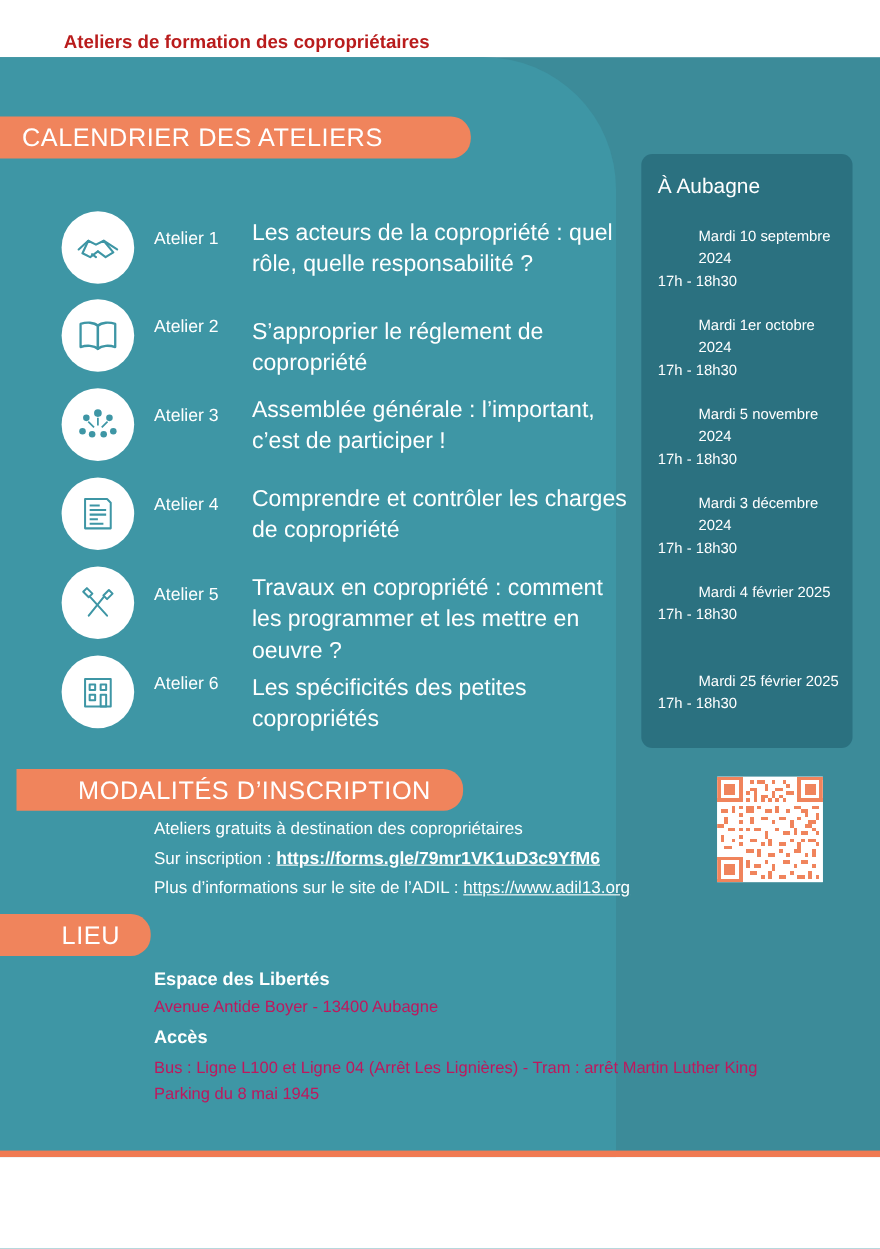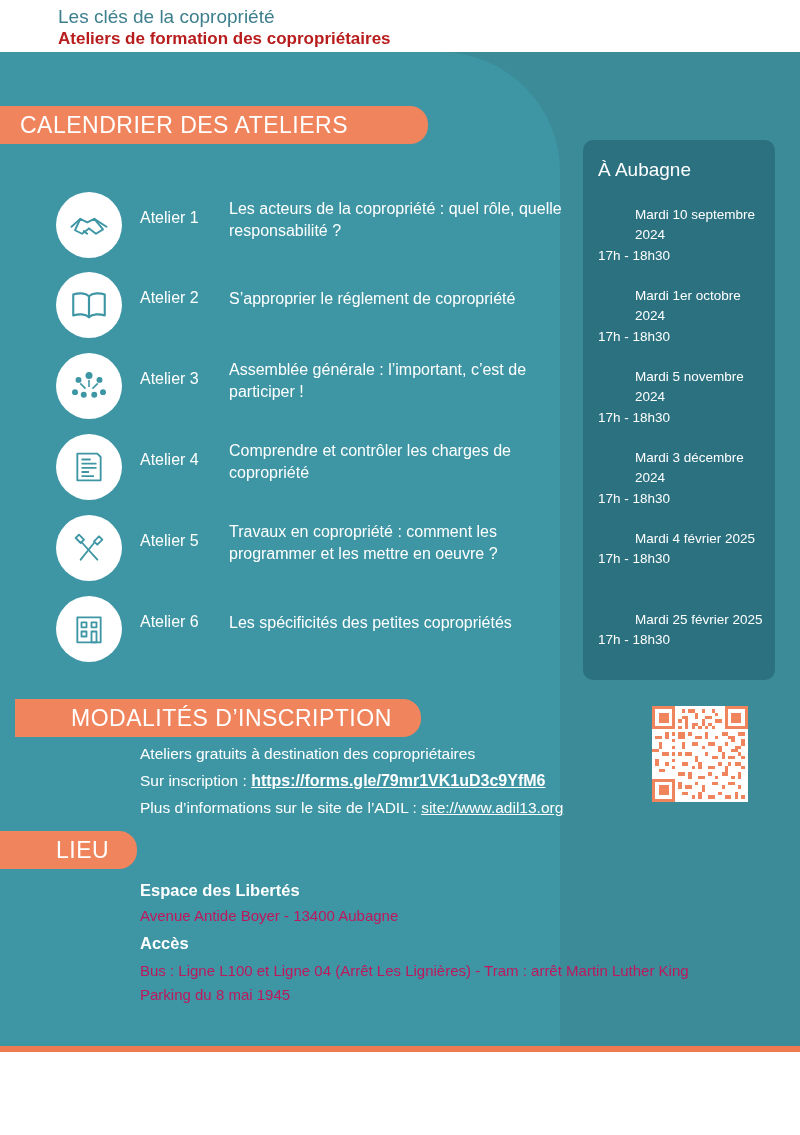--- a/index.html
+++ b/index.html
@@ -65,21 +65,21 @@
     width: 66px; height: 66px; border-radius: 50%;
     background: #ffffff;
     display: flex; align-items: center; justify-content: center;
   }
   .wk-num {
     position: absolute; left: 140px;
     font-size: 16px; color: #ffffff;
   }
   .wk-title {
     position: absolute; left: 229px; width: 345px;
-    font-size: 16px; color: #ffffff; line-height: 1.35;
+    font-size: 21px; color: #ffffff; line-height: 1.35;
   }
 
   
   .dates-panel {
     position: absolute; left: 583px; top: 140px; width: 192px; height: 540px;
     background: #2b7180;
     border-radius: 10px;
   }
   .dates-city {
     position: absolute; left: 598px; top: 159px;
@@ -100,21 +100,20 @@
   }
 
   
   .lieu-strong { position: absolute; left: 140px; font-size: 16.5px; color: #ffffff; font-weight: bold; }
   .lieu-reg { position: absolute; left: 140px; font-size: 15px; color: #be185d; }
 </style>
 </head>
 <body>
 
 <div class="header">
-  <div class="header-title">Les clés de la copropriété</div>
   <div class="header-sub">Ateliers de formation des copropriétaires</div>
 </div>
 
 <div class="body-bg-dark"></div>
 <div class="panel-light"></div>
 
 <div class="banner" style="left:0; top:106px; width:428px;padding-left:20px;">CALENDRIER DES ATELIERS</div>
 
 <div class="dates-panel"></div>
 <div class="dates-city">À Aubagne</div>
@@ -241,21 +240,21 @@
 
 <div class="banner" style="left:0; top:699px; width:406px;margin-left:15px;">MODALITÉS D’INSCRIPTION</div>
 
 <div class="insc-line" style="top:745px;">Ateliers gratuits à destination des copropriétaires</div>
 
 <div class="insc-line" style="top:772px;">
   <span>Sur inscription : </span><span class="insc-link">https://forms.gle/79mr1VK1uD3c9YfM6</span>
 </div>
 
 <div class="insc-line" style="top:799px;">
-  <span>Plus d’informations sur le site de l’ADIL : </span><span class="insc-link2">site://www.adil13.org</span>
+  <span>Plus d’informations sur le site de l’ADIL : </span><span class="insc-link2">https://www.adil13.org</span>
 </div>
 
 <div class="qr">
   <svg width="96" height="96" viewBox="0 0 29 29" shape-rendering="crispEdges">
     <rect width="29" height="29" fill="#ffffff"></rect>
     <g fill="#f0845c">
 
       <rect x="0" y="0" width="7" height="1"></rect>
         <rect x="0" y="6" width="7" height="1"></rect>
       <rect x="0" y="0" width="1" height="7"></rect>

